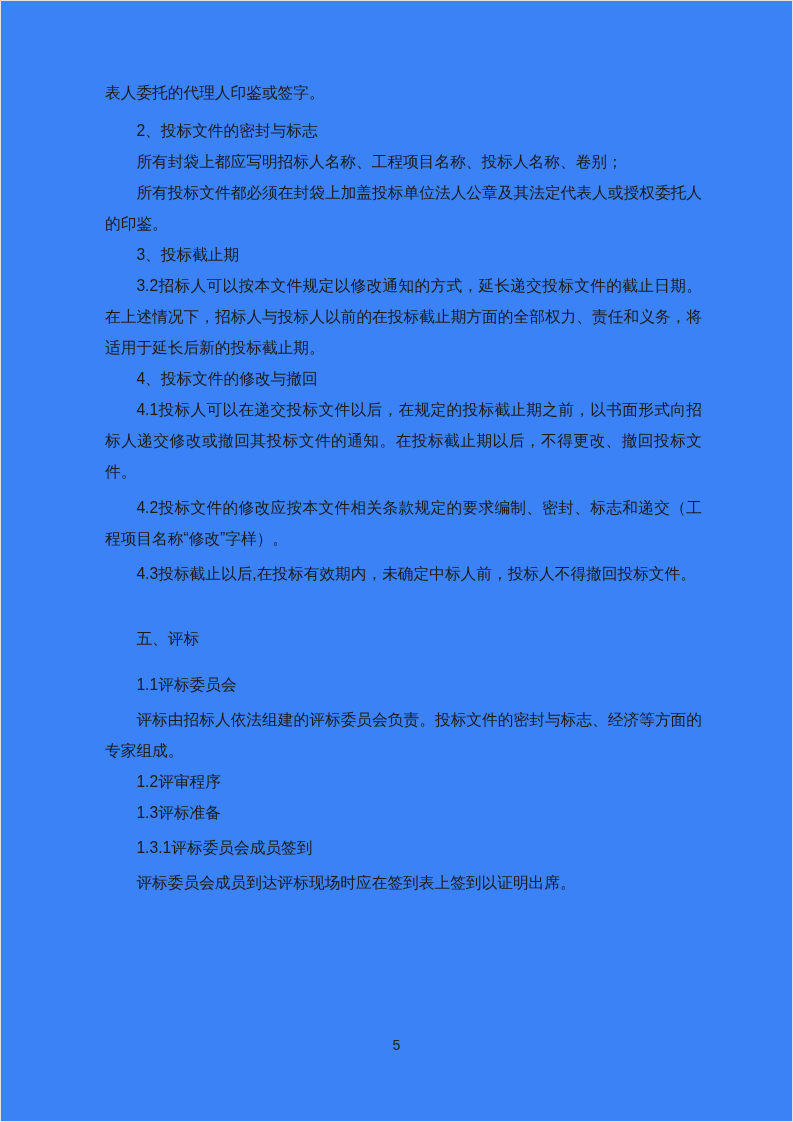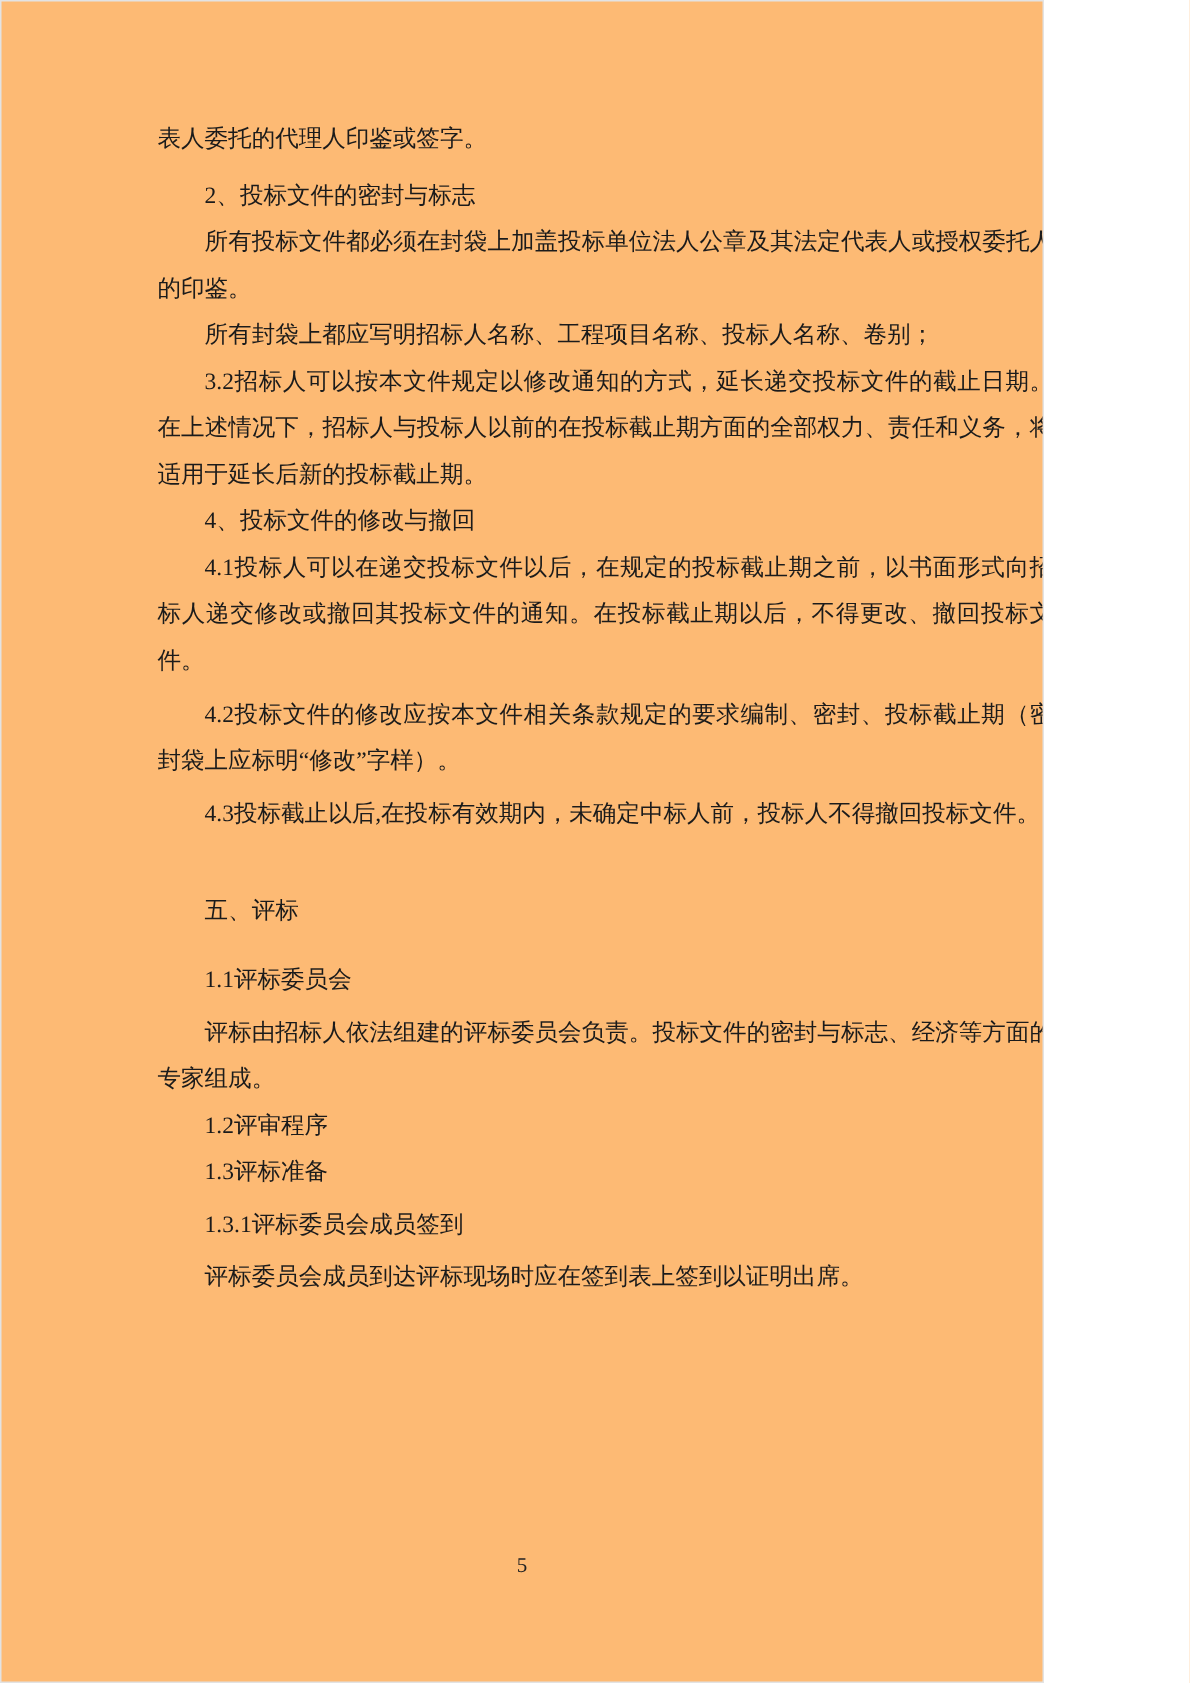--- a/index.html
+++ b/index.html
@@ -1,24 +1,24 @@
 <!DOCTYPE html>
 <html><head>
 <meta charset="utf-8">
 <style>
   * { box-sizing: border-box; }
   html, body { margin: 0; padding: 0; background: #ffffff; }
   .page {
     position: relative;
-    width: 696px;
+    width: 793px;
     height: 1122px;
-    background: #fdba74;
+    background: #3b82f6;
     border: 1px solid #e3e3e3;
     overflow: hidden;
-    font-family: Liberation Serif, serif;
+    font-family: Liberation Sans, sans-serif;
     color: #1b1b1b;
   }
   .content {
     position: absolute;
     left: 104px;
     top: 76px;
     width: 597px;
     font-size: 15.7px;
     line-height: 31px;
     text-align: justify;
@@ -47,26 +47,27 @@
     color: #222222;
   }
 </style>
 </head>
 <body>
 
 <div class="page">
   <div class="content">
     <p class="no-indent">表人委托的代理人印鉴或签字。</p>
     <p class="mt7">2、投标文件的密封与标志</p>
+    <p>所有封袋上都应写明招标人名称、工程项目名称、投标人名称、卷别；</p>
     <p>所有投标文件都必须在封袋上加盖投标单位法人公章及其法定代表人或授权委托人的印鉴。</p>
-    <p>所有封袋上都应写明招标人名称、工程项目名称、投标人名称、卷别；</p>
+    <p>3、投标截止期</p>
     <p>3.2招标人可以按本文件规定以修改通知的方式，延长递交投标文件的截止日期。在上述情况下，招标人与投标人以前的在投标截止期方面的全部权力、责任和义务，将适用于延长后新的投标截止期。</p>
     <p>4、投标文件的修改与撤回</p>
     <p>4.1投标人可以在递交投标文件以后，在规定的投标截止期之前，以书面形式向招标人递交修改或撤回其投标文件的通知。在投标截止期以后，不得更改、撤回投标文件。</p>
-    <p class="mt5">4.2投标文件的修改应按本文件相关条款规定的要求编制、密封、投标截止期（密封袋上应标明“修改”字样）。</p>
+    <p class="mt5">4.2投标文件的修改应按本文件相关条款规定的要求编制、密封、标志和递交（工程项目名称“修改”字样）。</p>
     <p class="mt4">4.3投标截止以后,在投标有效期内，未确定中标人前，投标人不得撤回投标文件。</p>
     <p class="mt34">五、评标</p>
     <p class="mt15">1.1评标委员会</p>
     <p class="mt4">评标由招标人依法组建的评标委员会负责。投标文件的密封与标志、经济等方面的专家组成。</p>
     <p>1.2评审程序</p>
     <p>1.3评标准备</p>
     <p class="mt4">1.3.1评标委员会成员签到</p>
     <p class="mt4">评标委员会成员到达评标现场时应在签到表上签到以证明出席。</p>
 
   </div>

